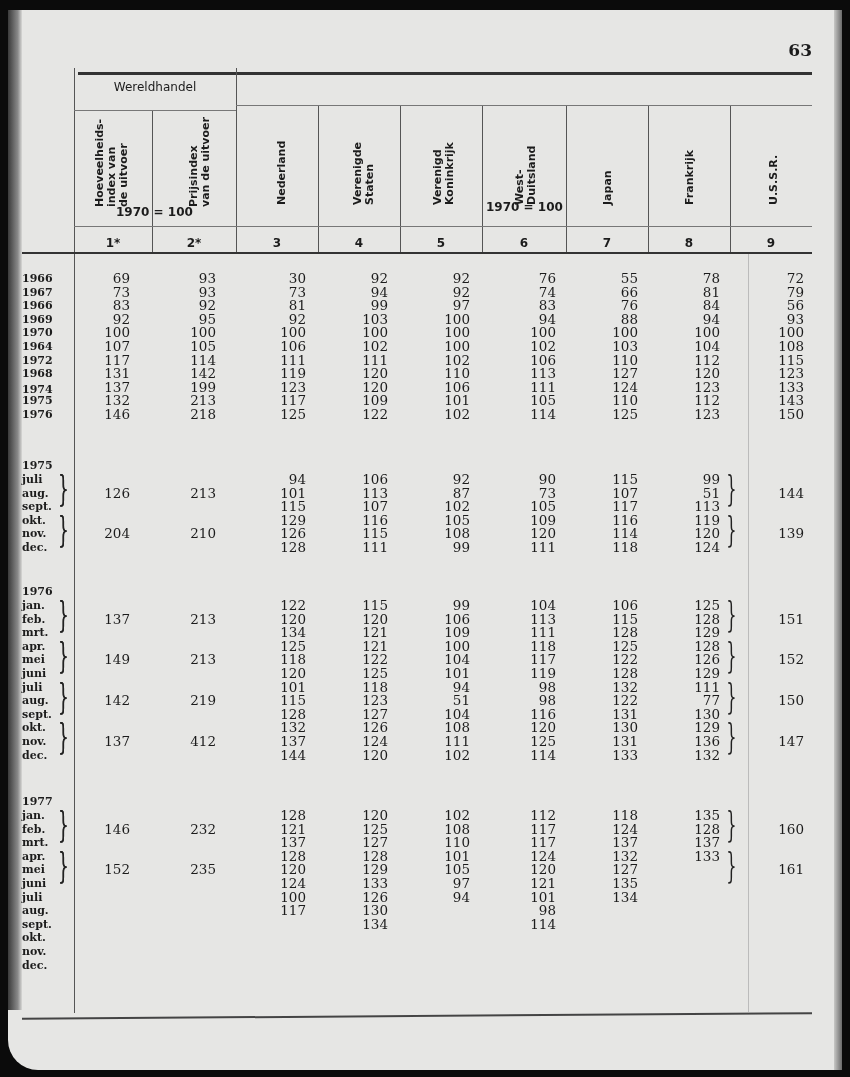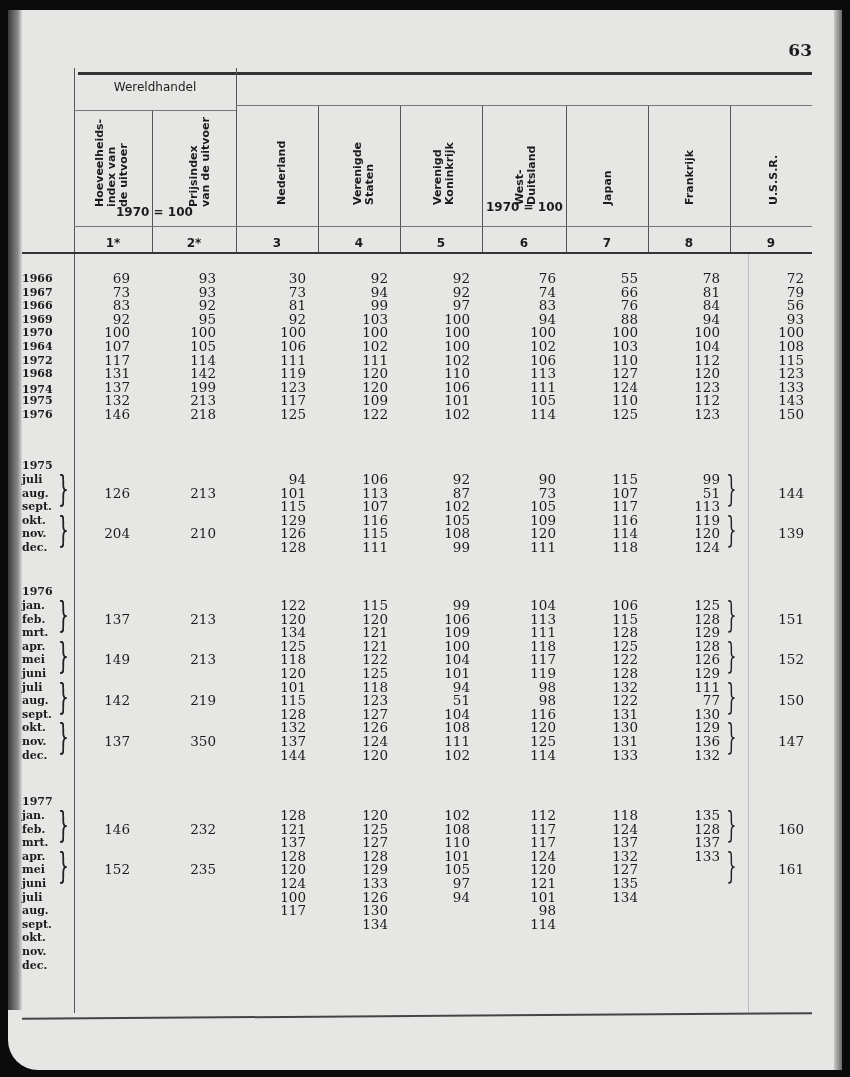--- a/index.html
+++ b/index.html
@@ -337,21 +337,21 @@
       <div class="cell" style="top: 684.2px; left: 78px;">142</div>
       <div class="brace" style="top: 668.6px; left: 44px;">}</div>
       <div class="cell" style="top: 725px; left: 78px;">137</div>
       <div class="brace" style="top: 709.4px; left: 44px;">}</div>
       <div class="cell" style="top: 602.6px; left: 164px;">213</div>
       <div class="brace" style="top: 587px; left: 44px;">}</div>
       <div class="cell" style="top: 643.4px; left: 164px;">213</div>
       <div class="brace" style="top: 627.8px; left: 44px;">}</div>
       <div class="cell" style="top: 684.2px; left: 164px;">219</div>
       <div class="brace" style="top: 668.6px; left: 44px;">}</div>
-      <div class="cell" style="top: 725px; left: 164px;">350</div>
+      <div class="cell" style="top: 725px; left: 164px;">412</div>
       <div class="brace" style="top: 709.4px; left: 44px;">}</div>
       <div class="cell" style="top: 602.6px; left: 752px;">151</div>
       <div class="brace" style="top: 587px; left: 712px;">}</div>
       <div class="cell" style="top: 643.4px; left: 752px;">152</div>
       <div class="brace" style="top: 627.8px; left: 712px;">}</div>
       <div class="cell" style="top: 684.2px; left: 752px;">150</div>
       <div class="brace" style="top: 668.6px; left: 712px;">}</div>
       <div class="cell" style="top: 725px; left: 752px;">147</div>
       <div class="brace" style="top: 709.4px; left: 712px;">}</div>
       <div class="label" style="top: 785.4px;">1977</div>

